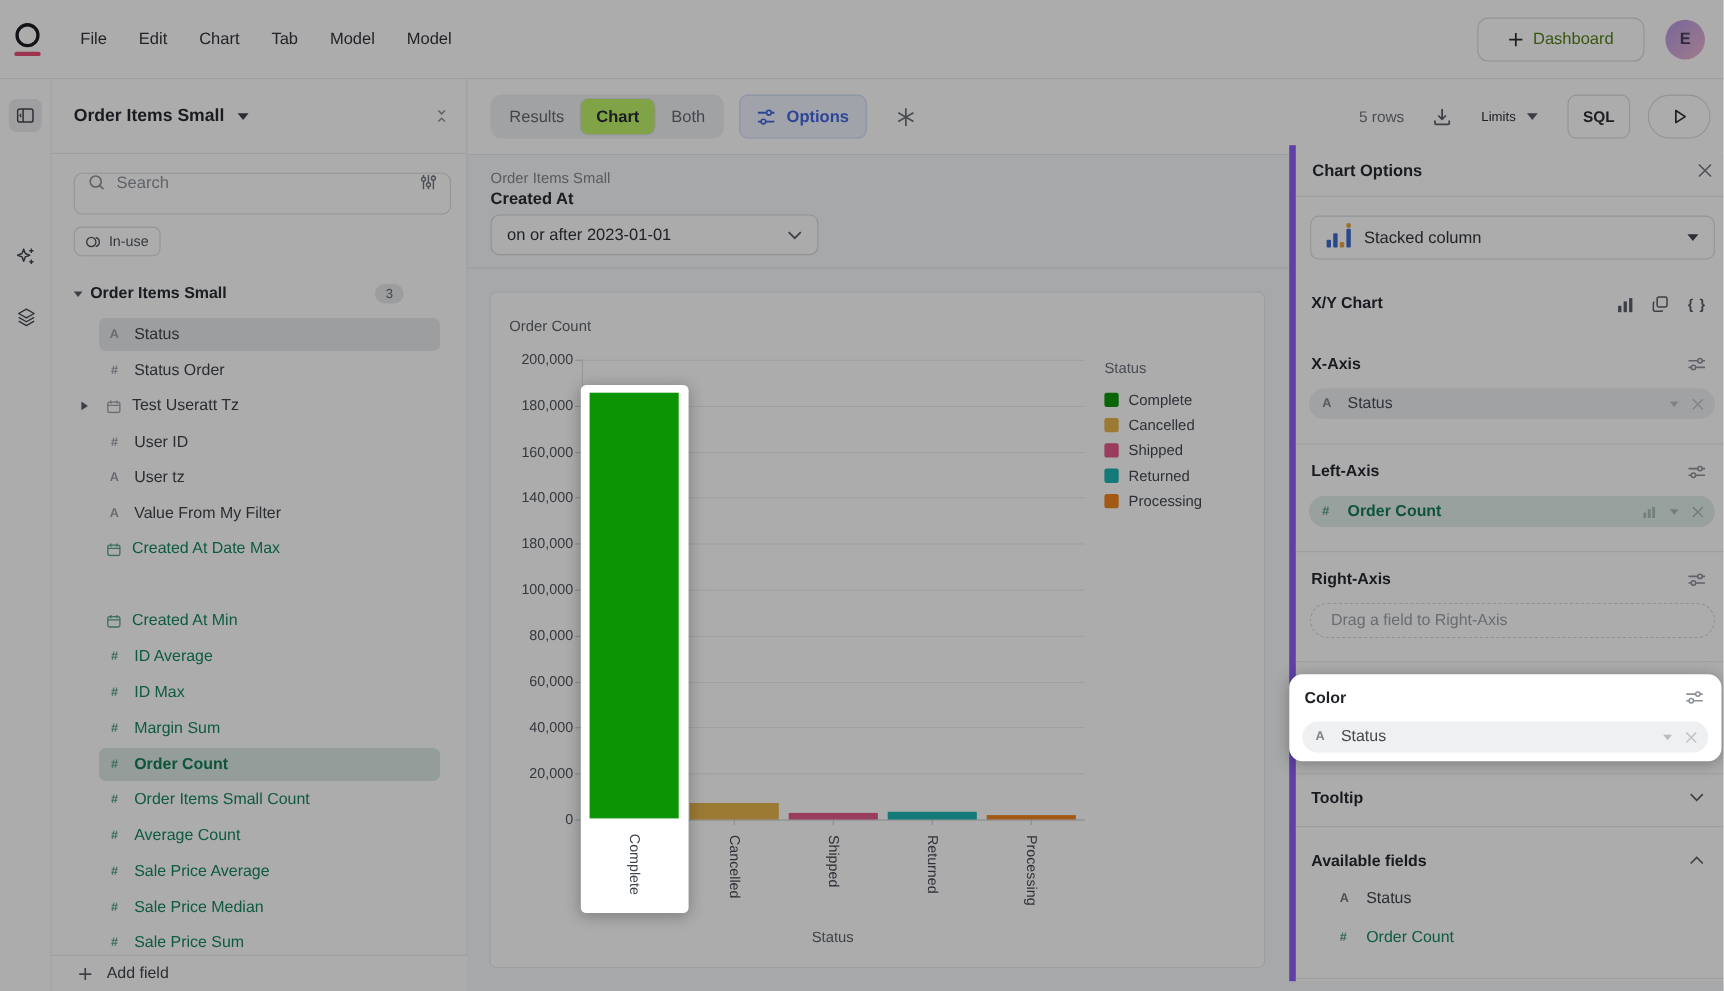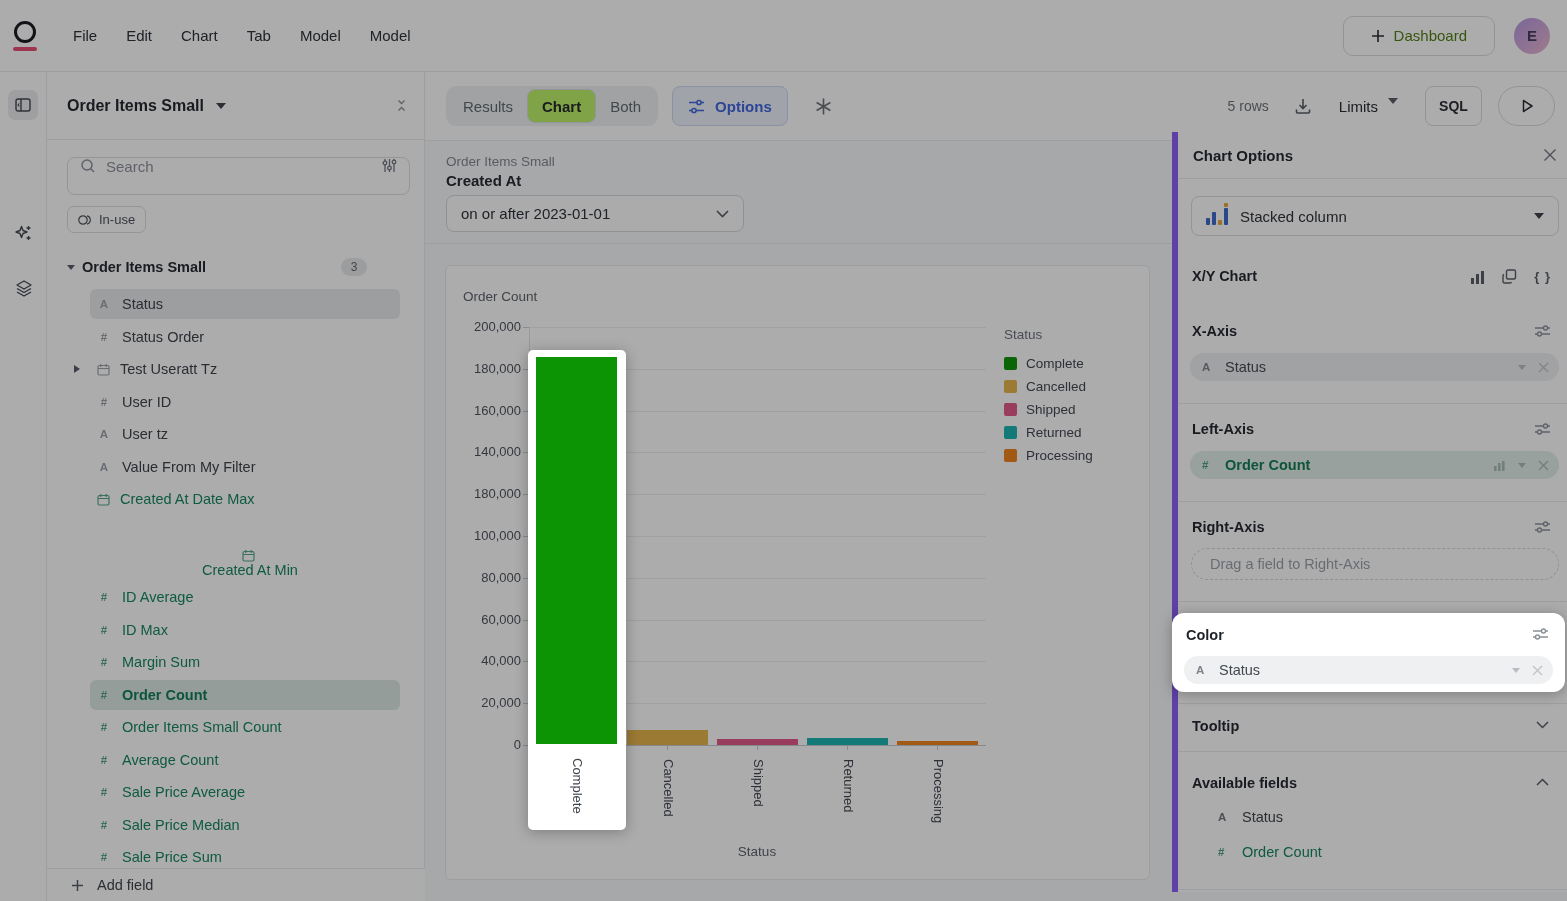--- a/index.html
+++ b/index.html
@@ -47,21 +47,21 @@
   
   #main{position:absolute;left:425px;top:72px;width:1142px;height:829px;background:#f8f9f9}
   #main-header{position:absolute;left:0;top:0;width:1142px;height:69px;background:#fff;border-bottom:1px solid #e8eaec;display:flex;align-items:center;padding:0 12px 0 21px}
   .seg{display:flex;background:#eef0f1;border-radius:10px;padding:3px;align-items:center}
   .seg .seg-btn{height:34px;padding:0 14px;display:flex;align-items:center;font-size:15px;color:#5f666d;border-radius:8px}
   .seg .seg-btn.active{background:#bef264;border:1px solid #d9dcdf;color:#1f2328;font-weight:700}
   .options-btn{margin-left:14px;height:40px;padding:0 15px;display:flex;align-items:center;gap:10px;background:#edf1fa;border:1px solid #ccd7ee;border-radius:8px;color:#3e63dd;font-size:15px;font-weight:700}
   .spark{margin-left:26px;color:#6b7177}
   .rows-txt{margin-left:auto;font-size:14px;color:#6b7177}
   .dl{margin-left:25px;color:#565c63}
-  .limits{margin-left:27px;display:flex;gap:10px;font-size:15px;color:#26292e}
+  .limits{margin-left:27px;display:flex;align-items:center;gap:10px;font-size:12px;color:#26292e}
   .limits .caret-down{margin-left:0;border-top-color:#565c63}
   .sql-btn{margin-left:27px;width:57px;height:40px;border:1px solid #d7dadd;border-radius:8px;background:#fff;font-size:14px;font-weight:700;color:#26292e;display:flex;align-items:center;justify-content:center}
   .run-btn{margin-left:16px;width:57px;height:40px;border:1px solid #d7dadd;border-radius:20px;background:#fff;display:flex;align-items:center;justify-content:center;color:#26292e}
   
   #filter{position:absolute;left:0;top:69px;width:747px;height:103px;border-bottom:1px solid #e8eaec;background:#f8f9f9}
   #filter .t1{position:absolute;left:21px;top:13px;font-size:13.5px;color:#80868d}
   #filter .t2{position:absolute;left:21px;top:31px;font-size:15px;font-weight:700;color:#22262b}
   .filter-select{position:absolute;left:21px;top:54px;width:298px;height:37px;border:1px solid #d4d7da;border-radius:8px;background:#fdfdfd;display:flex;align-items:center;padding:0 14px;font-size:15px;color:#2a2e33}
   .filter-select .chev{margin-left:auto;color:#565c63}
   
@@ -238,21 +238,21 @@
         <span class="glyph">A</span>
         <span class="fl">Value From My Filter</span>
       </div>
       <div class="field-row measure" style="top: 412.3px; padding-left: 0px;">
         <svg width="13" height="13" viewBox="0 0 13 13" style="flex:none;margin-left:7px;color:#55a483">
           <rect x="1" y="2.5" width="11" height="9.5" rx="1.5" fill="none" stroke="currentColor" stroke-width="1.2"></rect>
           <path d="M3.8 1v3M9.2 1v3M1 5.5h11" stroke="currentColor" stroke-width="1.2"></path>
         </svg>
         <span class="fl">Created At Date Max</span>
       </div>
-      <div class="field-row measure" style="top: 477.4px; padding-left: 0px; flex-direction: column;">
+      <div class="field-row measure" style="top: 477.4px; padding-left: 0px;">
         <svg width="13" height="13" viewBox="0 0 13 13" style="flex:none;margin-left:7px;color:#55a483">
           <rect x="1" y="2.5" width="11" height="9.5" rx="1.5" fill="none" stroke="currentColor" stroke-width="1.2"></rect>
           <path d="M3.8 1v3M9.2 1v3M1 5.5h11" stroke="currentColor" stroke-width="1.2"></path>
         </svg>
         <span class="fl">Created At Min</span>
       </div>
       <div class="field-row measure" style="top: 509.95px;">
         <span class="glyph">#</span>
         <span class="fl">ID Average</span>
       </div>

